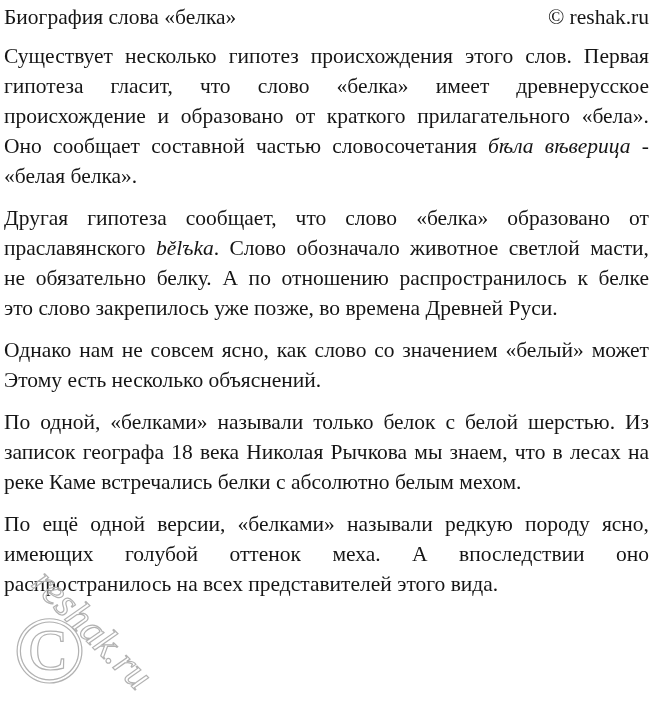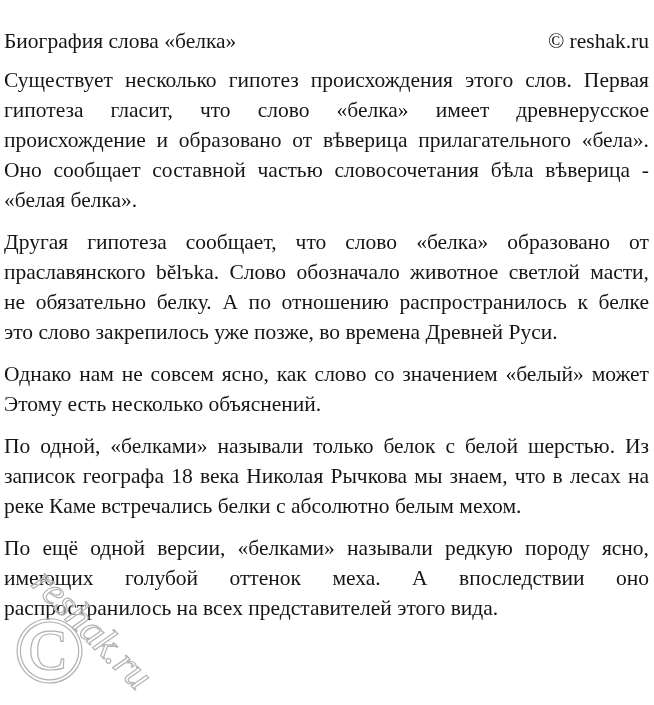--- a/index.html
+++ b/index.html
@@ -11,28 +11,27 @@
     color: #151515;
     position: relative;
   }
   .page { padding: 2px 5px 0 4px; position: relative; }
   .header {
     display: flex;
     justify-content: space-between;
     align-items: baseline;
     font-size: 21.5px;
     line-height: 30px;
-    margin-top: 24px;
   }
   .content { }
   .para { margin-top: 12px; font-size: 21.5px; line-height: 30px; }
   .para:first-child { margin-top: 9px; }
   .line { text-align: justify; text-align-last: justify; }
   .line.last { text-align-last: left; }
-  .it { }
+  .it { font-style: italic; }
   .watermark {
     position: absolute;
     left: 0; top: 0;
     width: 654px; height: 705px;
     pointer-events: none;
     z-index: 3;
   }
   .wm-text {
     font-family: "Liberation Serif", "DejaVu Serif", serif;
     font-style: italic;
@@ -54,21 +53,21 @@
 
 <div class="page">
   <div class="header">
     <span>Биография слова «белка»</span>
     <span>© reshak.ru</span>
   </div>
   <div class="content" id="content">
       <div class="para">
         <div class="line"><span>Существует несколько гипотез происхождения этого слов. Первая</span></div>
         <div class="line"><span>гипотеза гласит, что слово «белка» имеет древнерусское</span></div>
-        <div class="line"><span>происхождение и образовано от вѣверица прилагательного «бела».</span></div>
+        <div class="line"><span>происхождение и образовано от краткого прилагательного «бела».</span></div>
         <div class="line"><span>Оно сообщает составной частью словосочетания </span><span class="it">бѣла вѣверица</span><span> -</span></div>
         <div class="line last"><span>«белая белка».</span></div>
       </div>
       <div class="para">
         <div class="line"><span>Другая гипотеза сообщает, что слово «белка» образовано от</span></div>
         <div class="line"><span>праславянского </span><span class="it">bělъka</span><span>. Слово обозначало животное светлой масти,</span></div>
         <div class="line"><span>не обязательно белку. А по отношению распространилось к белке</span></div>
         <div class="line last"><span>это слово закрепилось уже позже, во времена Древней Руси.</span></div>
       </div>
       <div class="para">

